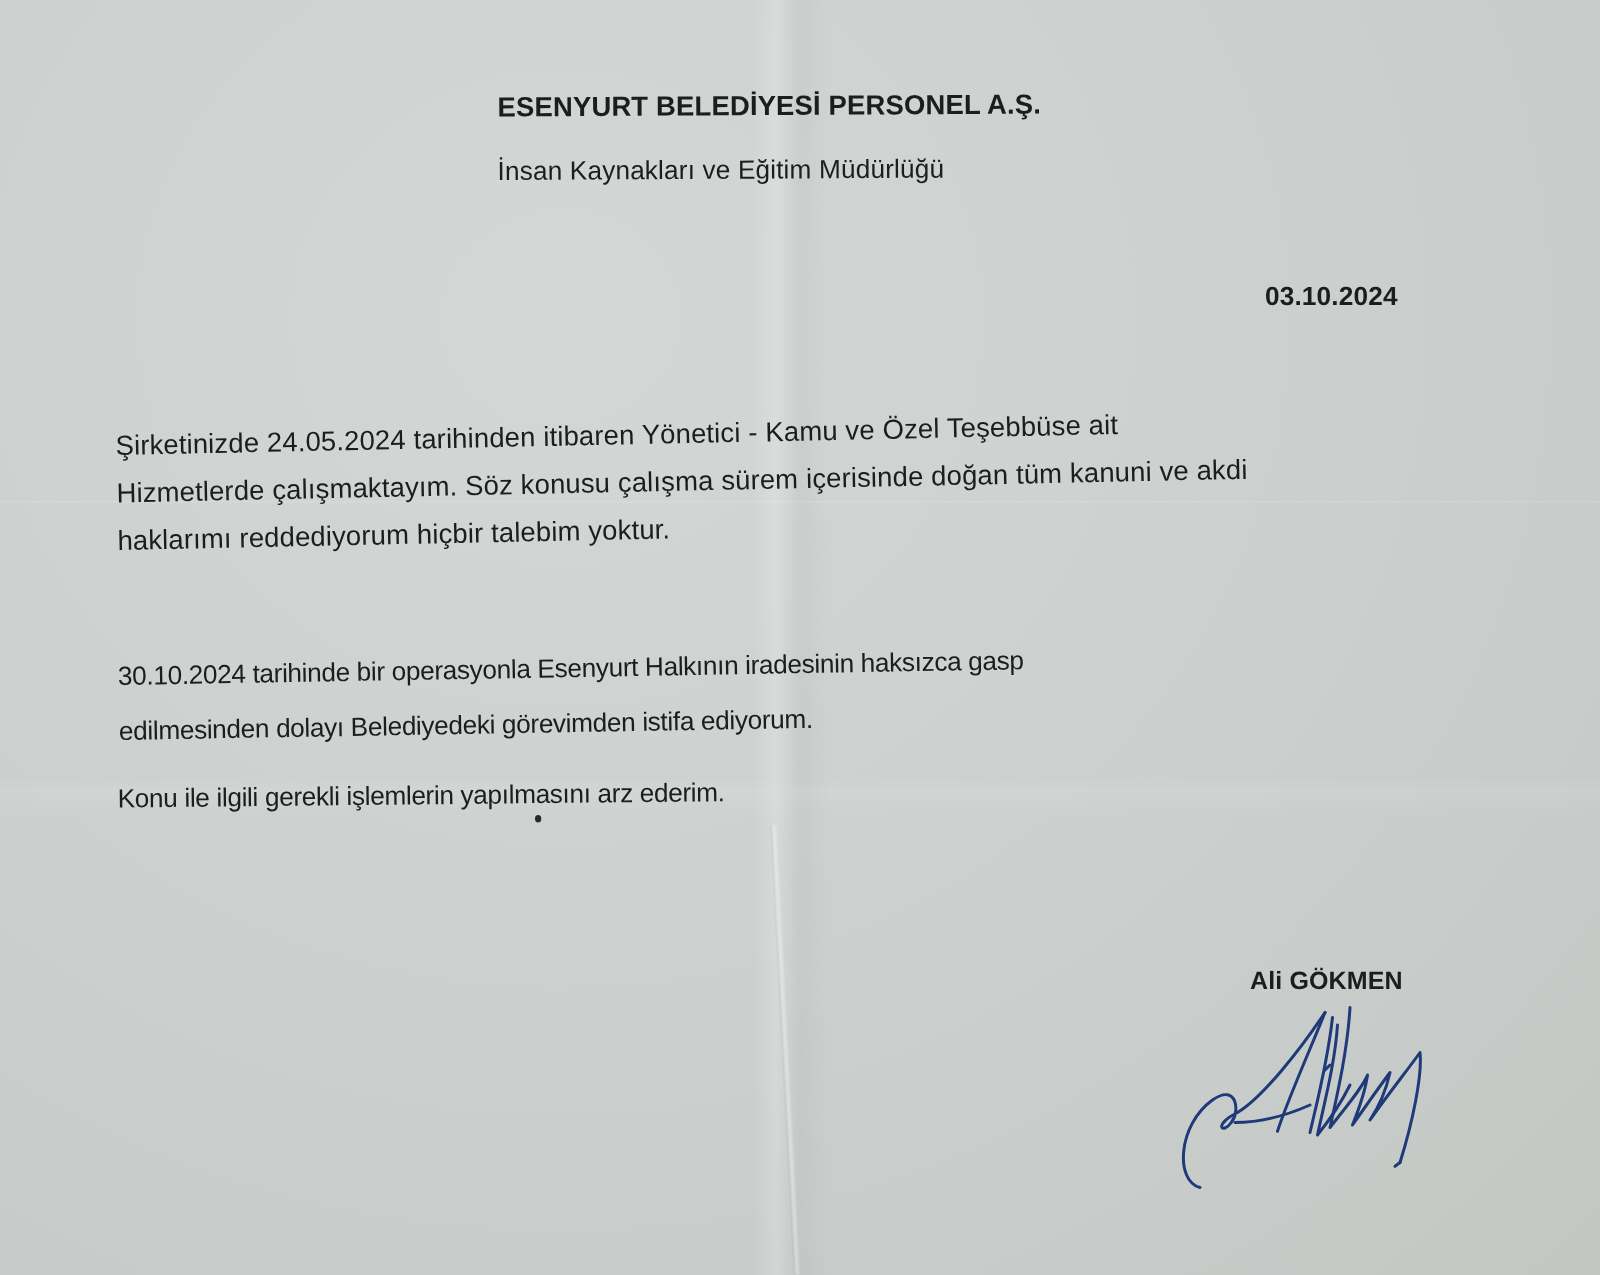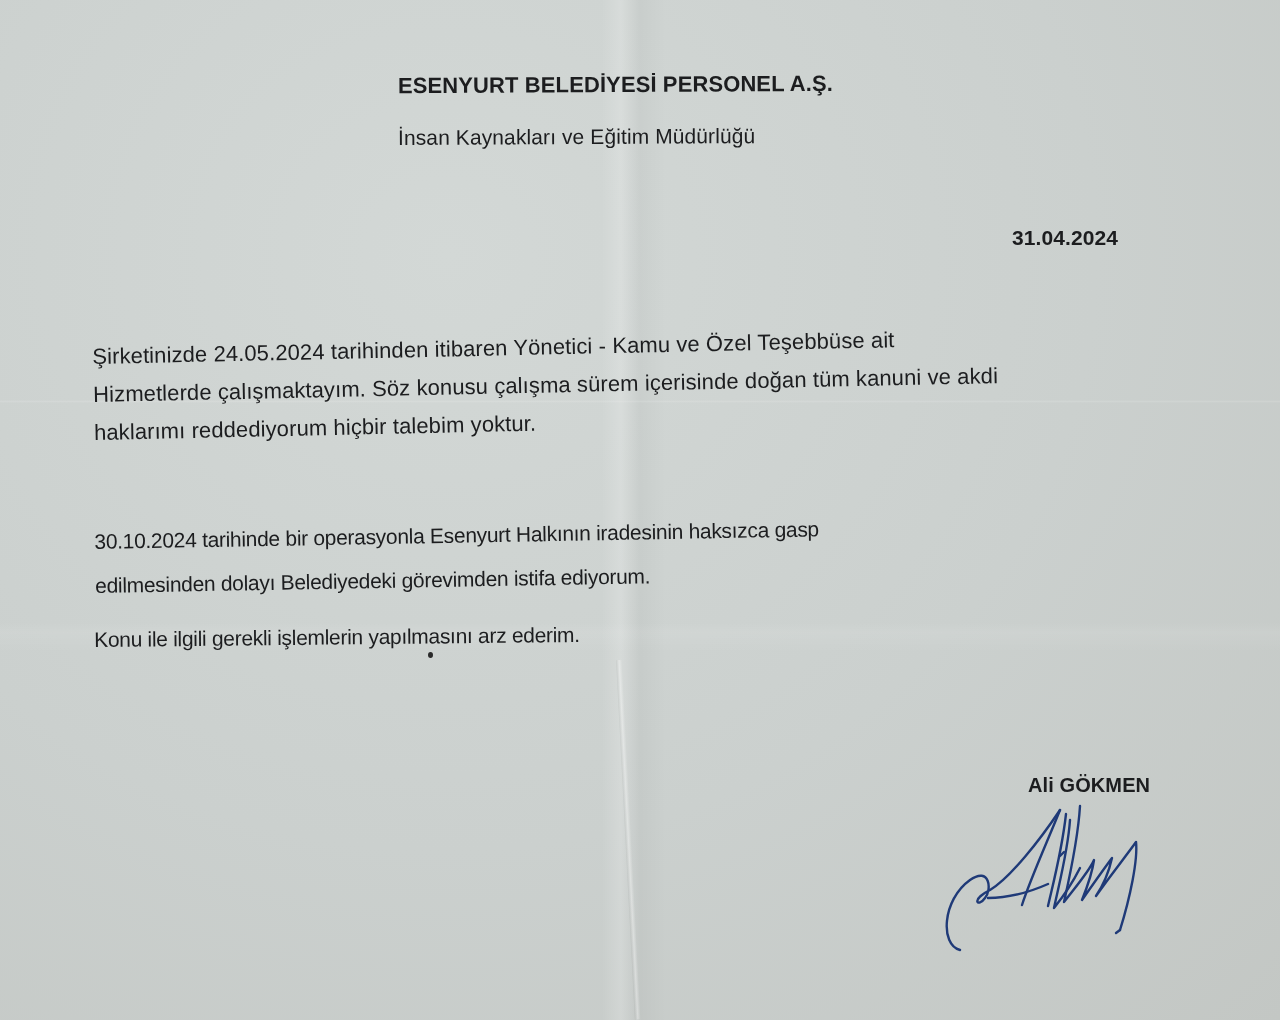--- a/index.html
+++ b/index.html
@@ -86,21 +86,21 @@
     .p3 {
       left: 94px;
       top: 628px;
       font-size: 21px;
       transform: rotate(-0.6deg);
       transform-origin: left top;
       letter-spacing: -0.3px;
     }
     .line { display: block; }
     .sig-name {
-      left: 1028px;
+      left: 1000px;
       top: 774px;
       font-size: 20px;
       font-weight: bold;
     }
     .signature {
       position: absolute;
       left: 930px;
       top: 780px;
       width: 260px;
       height: 190px;
@@ -117,21 +117,21 @@
   </style>
 </head>
 <body>
 
 <div class="paper"></div>
 <div class="crease-h"></div>
 <div class="crease-v"></div>
 
 <div class="txt company">ESENYURT BELEDİYESİ PERSONEL A.Ş.</div>
 <div class="txt dept">İnsan Kaynakları ve Eğitim Müdürlüğü</div>
-<div class="txt date">31.04.2024</div>
+<div class="txt date">03.10.2024</div>
 
 <div class="txt p1">
   <span class="line">Şirketinizde 24.05.2024 tarihinden itibaren Yönetici - Kamu ve Özel Teşebbüse ait</span>
   <span class="line">Hizmetlerde çalışmaktayım. Söz konusu çalışma sürem içerisinde doğan tüm kanuni ve akdi</span>
   <span class="line">haklarımı reddediyorum hiçbir talebim yoktur.</span>
 </div>
 
 <div class="txt p2">
   <span class="line">30.10.2024 tarihinde  bir operasyonla Esenyurt Halkının iradesinin haksızca gasp</span>
   <span class="line">edilmesinden dolayı Belediyedeki görevimden istifa ediyorum.</span>

